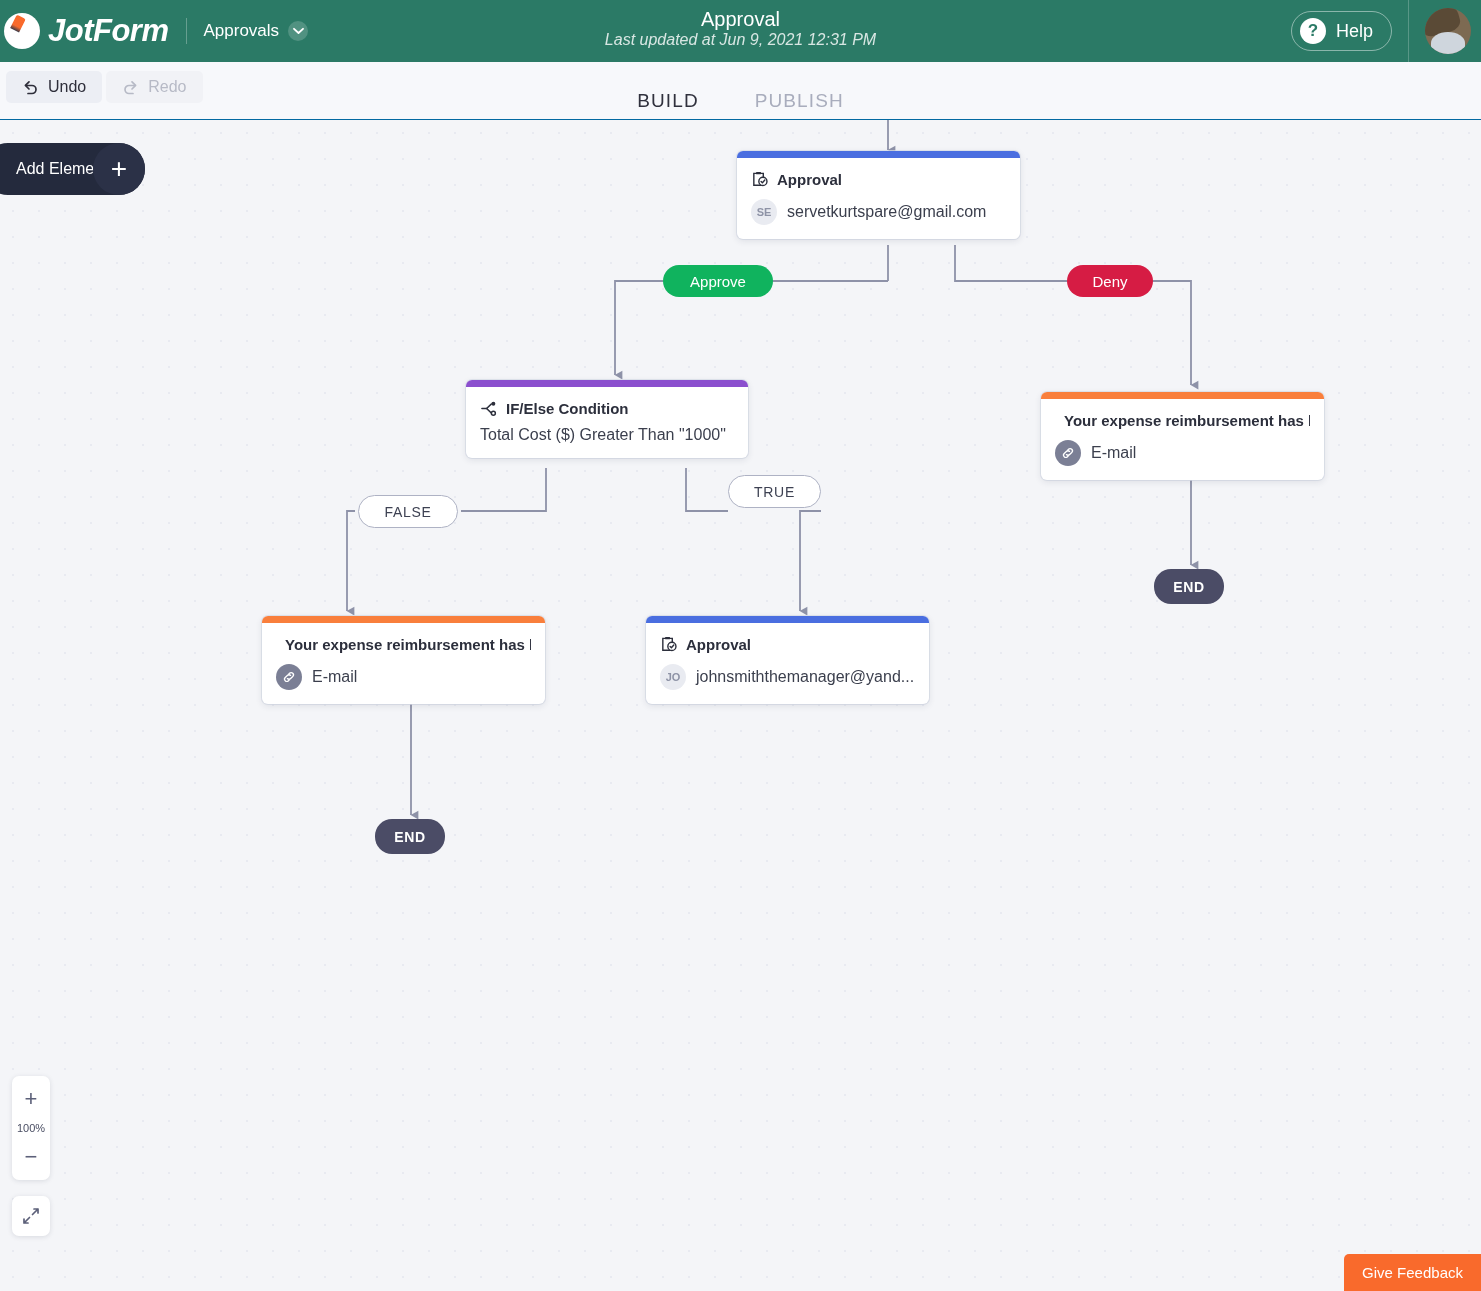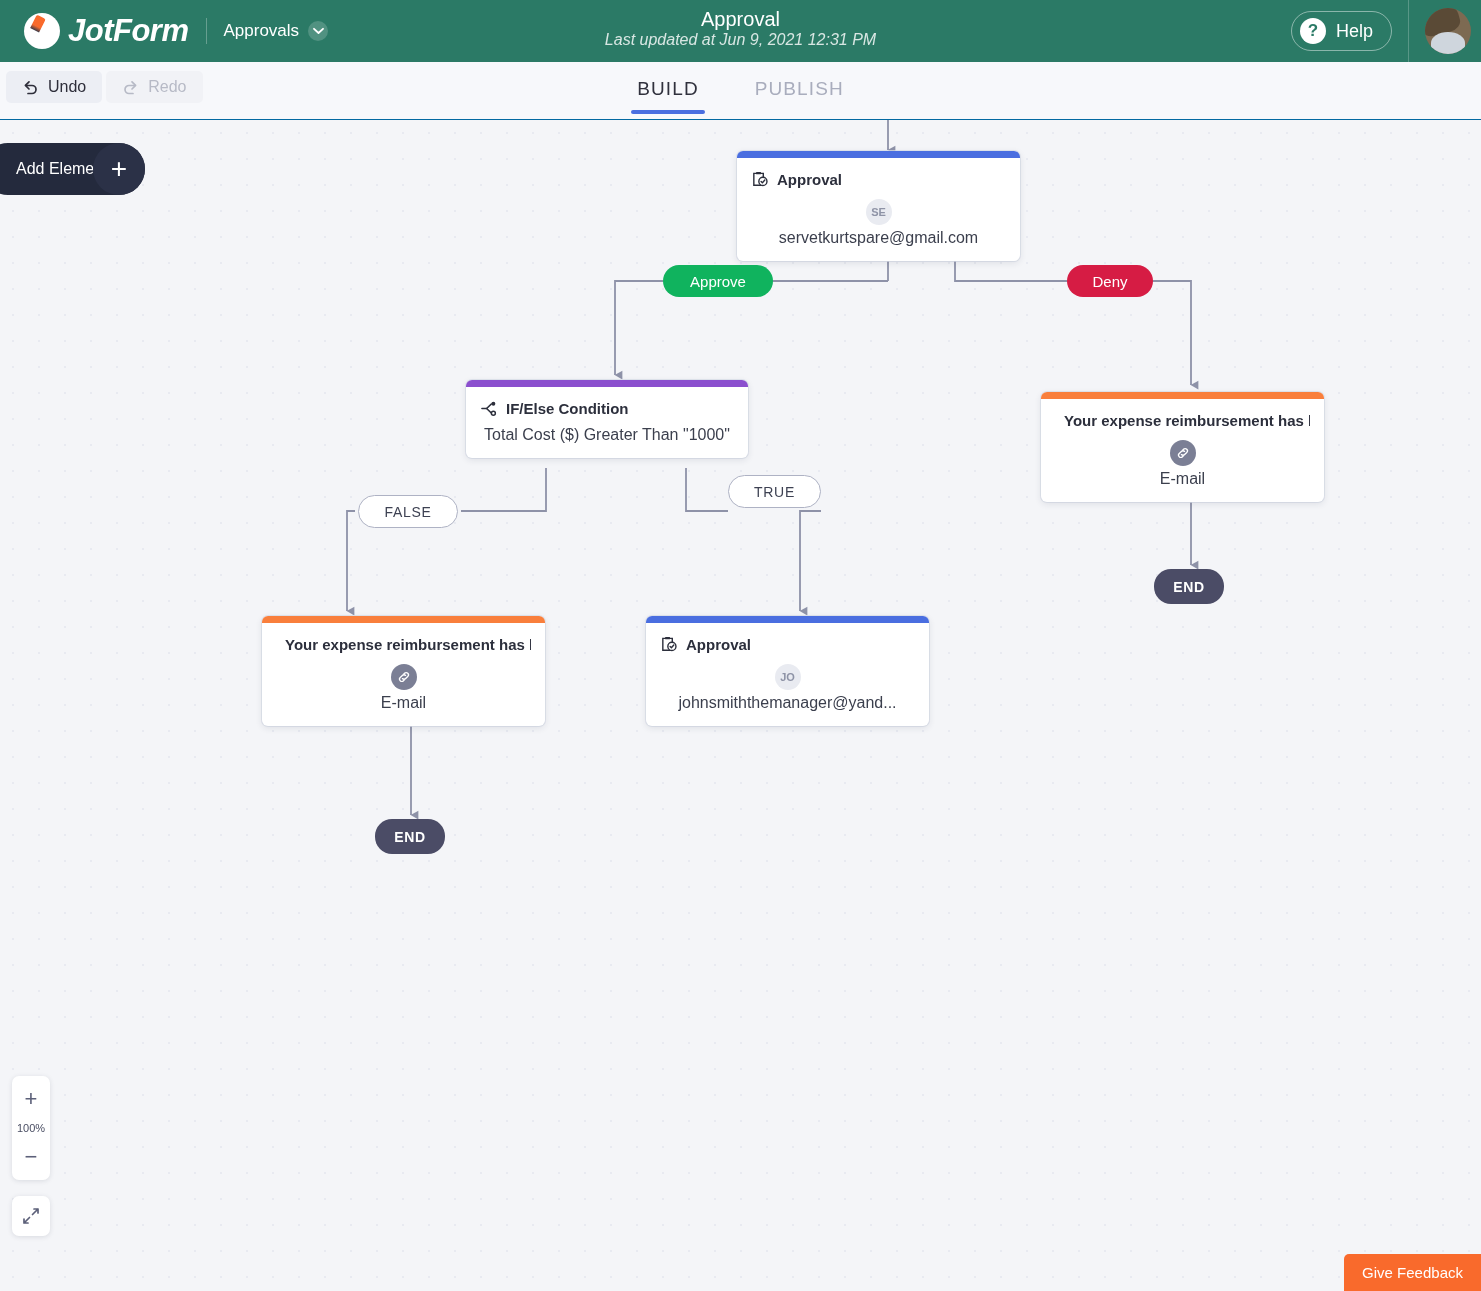--- a/index.html
+++ b/index.html
@@ -11,21 +11,21 @@
   }
   #app { position: relative; width: 1481px; height: 1291px; }
 
   
   .header {
     position: absolute; top: 0; left: 0;
     width: 1481px; height: 62px;
     background: #2b7a66;
     display: flex; align-items: center;
   }
-  .brand { display: flex; align-items: center; padding-left: 24px; }
+  .brand { display: flex; align-items: center; padding-left: 4px; }
   .jf-logo-mark {
     width: 36px; height: 36px; border-radius: 50%;
     background: #ffffff; position: relative; overflow: hidden;
     margin-right: 8px; flex: none;
   }
   .jf-logo-mark::before {
     content: ""; position: absolute;
     left: 9px; top: 3px; width: 10px; height: 15px;
     background: linear-gradient(180deg, #f96a2c 0%, #f96a2c 70%, #3a3a48 100%);
     transform: rotate(27deg);
@@ -109,21 +109,21 @@
   .undo-redo { position: absolute; left: 6px; top: 9px; display: flex; gap: 4px; }
   .ur-btn {
     display: flex; align-items: center; gap: 9px;
     padding: 7px 16px; border-radius: 5px;
     font-size: 16px; cursor: pointer;
   }
   .ur-btn.enabled { background: #eceef4; color: #2e2e3a; }
   .ur-btn.disabled { background: #f1f2f6; color: #b7bac6; cursor: default; }
 
   .tabs {
-    position: absolute; left: 0; right: 0; top: 0; height: 57px;
+    position: absolute; left: 0; right: 0; top: 12px; height: 57px;
     display: flex; justify-content: center; align-items: flex-start; gap: 0;
   }
   .tab {
     font-size: 19px; letter-spacing: 1.1px;
     padding: 16px 28px 14px 28px;
     cursor: pointer; position: relative;
     color: #a9adbd;
   }
   .tab.active { color: #30313d; }
   .tab.active::after {
@@ -171,24 +171,24 @@
     cursor: pointer;
   }
   .node-bar { height: 7px; width: 100%; }
   .node-body { padding: 13px 14px 14px 14px; }
   .node-title {
     display: flex; align-items: center; gap: 9px;
     font-size: 15px; font-weight: bold; color: #2c2f3c;
     white-space: nowrap; overflow: hidden;
   }
   .node-row {
-    display: flex; align-items: center; gap: 4px;
+    display: flex; align-items: center; gap: 10px;
     margin-top: 11px;
     font-size: 16px; color: #3b3f4d;
-    white-space: nowrap; overflow: hidden; flex-direction: column;
+    white-space: nowrap; overflow: hidden;
   }
   .ava-sm {
     width: 26px; height: 26px; border-radius: 50%;
     background: #e9ebf1; color: #8e93a6;
     font-size: 11px; font-weight: bold;
     display: flex; align-items: center; justify-content: center;
     flex: none;
   }
   .ava-link {
     width: 26px; height: 26px; border-radius: 50%;

